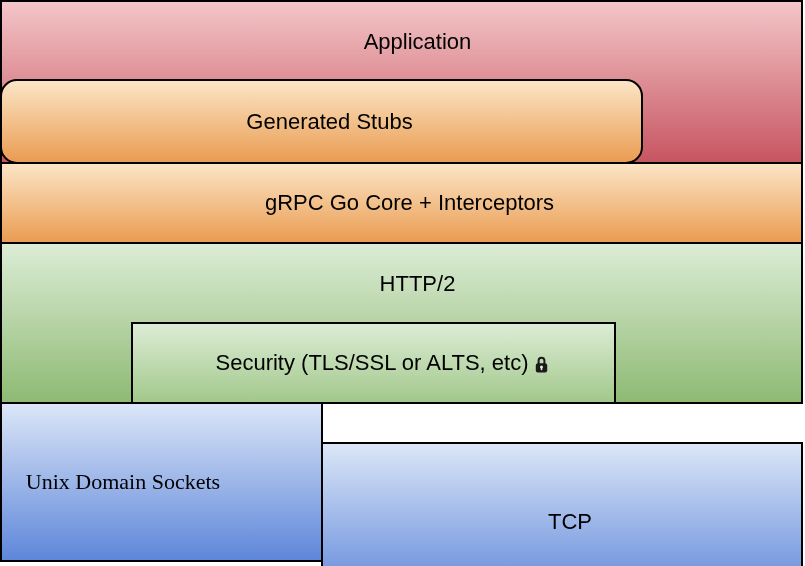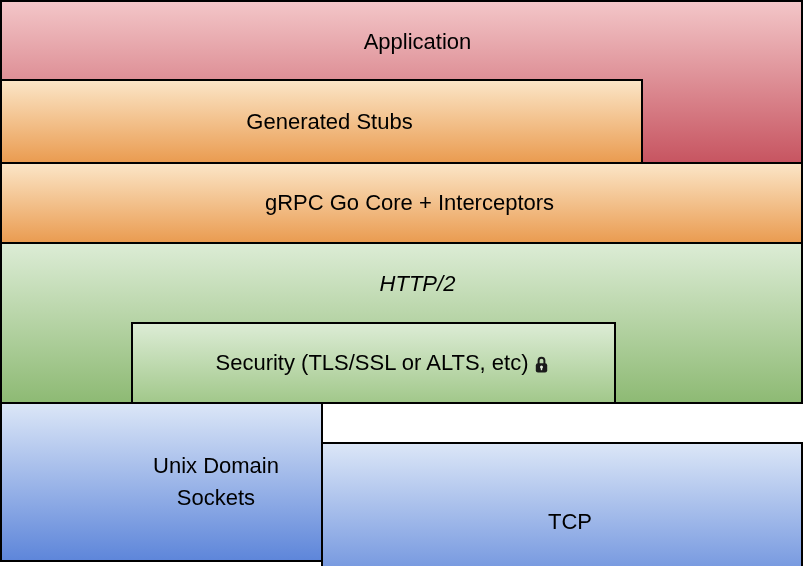--- a/index.html
+++ b/index.html
@@ -28,29 +28,29 @@
     font-size: 22px;
     color: #000000;
     text-align: center;
     line-height: 1.45;
     padding-left: 16px;
   }
   
   .application      { left: 0;   top: 0;   width: 803px; height: 164px; z-index: 1; }
   .application .label { position: absolute; left: 0; top: 0; width: 100%; height: 79px; }
   .generated-stubs  { left: 0;   top: 79px;  width: 643px; height: 85px; z-index: 2;
-                      display: flex; align-items: center; justify-content: center; }
+                      display: flex; align-items: center; justify-content: center; border-radius: 17px; }
   .grpc-core        { left: 0;   top: 162px; width: 803px; height: 82px; z-index: 1;
                       display: flex; align-items: center; justify-content: center; }
   .http2            { left: 0;   top: 242px; width: 803px; height: 162px; z-index: 1; }
   .http2 .label     { position: absolute; left: 0; top: 0; width: 100%; height: 80px; }
   .security         { left: 131px; top: 322px; width: 485px; height: 82px; z-index: 2;
                       display: flex; align-items: center; justify-content: center; gap: 6px; }
   .uds              { left: 0;   top: 402px; width: 323px; height: 160px; z-index: 1;
-                      display: flex; align-items: center; justify-content: flex-end; }
+                      display: flex; align-items: center; justify-content: flex-start; font-family: Liberation Serif, serif; }
   .uds .label       { width: 210px; }
   .tcp              { left: 321px; top: 402px; width: 482px; height: 160px; z-index: 1;
                       display: flex; align-items: center; justify-content: center; margin-top: 40px; }
   .lock {
     display: inline-flex;
     align-items: center;
     margin-top: 3px;
   }
 </style>
 </head>
@@ -63,21 +63,21 @@
   </div>
 
   <div class="box generated-stubs" style="background: linear-gradient(rgb(251, 229, 198), rgb(234, 156, 81));">
     <div class="label">Generated Stubs</div>
   </div>
 
   <div class="box grpc-core" style="background: linear-gradient(rgb(251, 229, 198), rgb(234, 156, 81));">
     <div class="label">gRPC Go Core + Interceptors</div>
   </div>
 
-  <div class="box http2" style="background: linear-gradient(rgb(220, 236, 213), rgb(142, 186, 116)); font-style: italic;">
+  <div class="box http2" style="background: linear-gradient(rgb(220, 236, 213), rgb(142, 186, 116));">
     <div class="label">HTTP/2</div>
   </div>
 
   <div class="box security" style="background: linear-gradient(rgb(220, 236, 213), rgb(162, 200, 139));">
     <div class="label">Security (TLS/SSL or ALTS, etc)</div>
     <span class="lock">
       <svg width="13" height="17" viewBox="0 0 13 17" aria-hidden="true">
         <path d="M3.6 8 V4.6 a2.9 2.9 0 0 1 5.8 0 V8" fill="none" stroke="#1a1a1a" stroke-width="2"></path>
         <rect x="0.8" y="7.2" width="11.4" height="9.2" rx="2.2" fill="#1a1a1a"></rect>
         <circle cx="6.5" cy="11" r="1.5" fill="#e6efe0"></circle>

